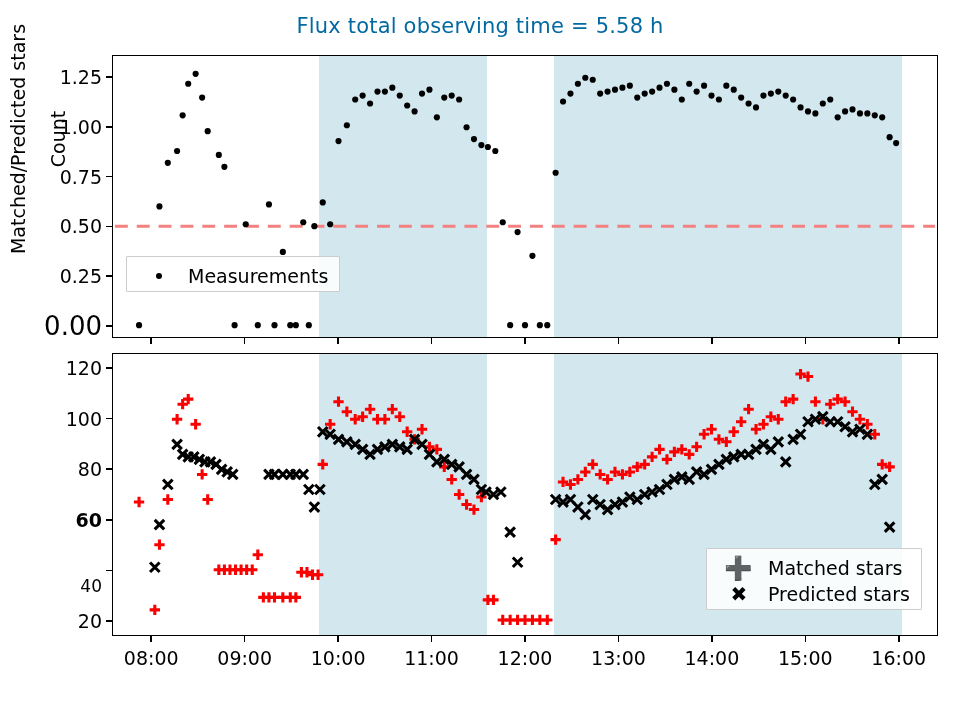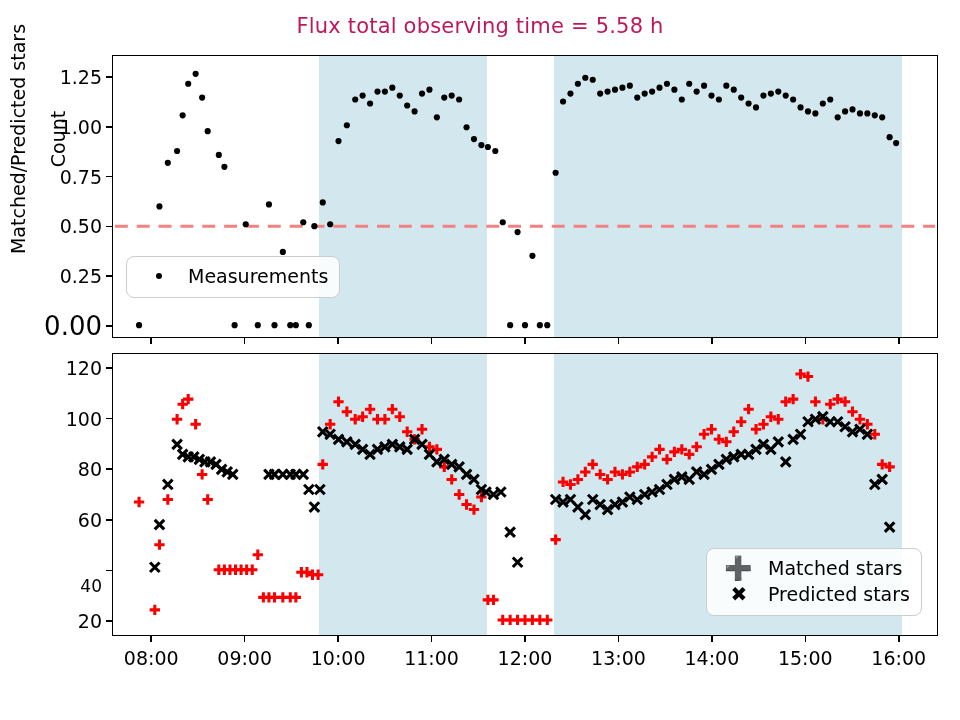--- a/index.html
+++ b/index.html
@@ -2,21 +2,21 @@
 <html><head>
 <meta charset="utf-8">
 <style>
   html,body{margin:0;padding:0;background:#ffffff;}
   body{width:960px;height:720px;font-family:"DejaVu Sans",sans-serif;color:#000;}
   #figure{position:relative;width:960px;height:720px;background:#fff;overflow:hidden;}
 
   
   #fig-title{
     position:absolute;left:0;top:14px;width:960px;text-align:center;
-    font-size:21px;letter-spacing:.2px;color:#be185d;
+    font-size:21px;letter-spacing:.2px;color:#0369a1;
   }
 
   
   .axes{position:absolute;box-sizing:border-box;border:1.6px solid #000;background:transparent;overflow:hidden;}
   #axes-top{left:112px;top:55px;width:826px;height:283px;}
   #axes-bottom{left:112px;top:353px;width:826px;height:283px;}
 
   .shade{position:absolute;top:0;bottom:0;background:#d3e7ef;}
 
   .layer{position:absolute;left:0;top:0;width:100%;height:100%;}
@@ -29,22 +29,22 @@
   }
   #ylabel-top{left:-152px;top:128px;width:340px;text-align:center;}
   #ylabel-bottom{left:-112px;top:128px;width:340px;text-align:center;}
   #xlabel-bottom{
     position:absolute;left:112px;top:678px;width:826px;text-align:center;font-size:19px;
   }
 
   
   .legend{
     position:absolute;box-sizing:border-box;
-    background:rgba(255,255,255,.86);border:1px solid #ccc;border-radius:8px;
-    padding:6px 11px 8px 9px;
+    background:rgba(255,255,255,.86);border:1px solid #ccc;border-radius:1px;
+    padding:6px 11px 2px 9px;
   }
   .legend-row{display:flex;align-items:center;height:26px;}
   .legend-key{width:46px;display:flex;align-items:center;justify-content:center;flex:none;}
   .legend-txt{font-size:19px;white-space:nowrap;padding-left:6px;}
 
   #legend-top{left:126px;top:256px;}
   #legend-bottom{left:706px;top:548px;}
 
   .key-dot{width:6px;height:6px;border-radius:50%;background:#000;}
   .key-dash{width:38px;height:0;border-top:3px dashed #f2817f;}
@@ -407,21 +407,21 @@
         </g>
       </svg>
   </div>
   <div id="ylabel-bottom" class="axis-name-y">Count</div>
   <div id="ticks-bottom">
       <div style="position: absolute; width: 6px; height: 1.6px; background: rgb(0, 0, 0); left: 106px; top: 620.039px;"></div>
       <div style="position: absolute; font-size: 19px; white-space: nowrap; text-align: right; transform: translateY(-50%); right: 858px; top: 620.839px;">20</div>
       <div style="position: absolute; width: 6px; height: 1.6px; background: rgb(0, 0, 0); left: 106px; top: 569.504px;"></div>
       <div style="position: absolute; font-size: 17px; white-space: nowrap; text-align: center; transform: translateY(-50%); right: 858px; top: 570.304px; margin-top: 16px;">40</div>
       <div style="position: absolute; width: 6px; height: 1.6px; background: rgb(0, 0, 0); left: 106px; top: 518.968px;"></div>
-      <div style="position: absolute; font-size: 19px; white-space: nowrap; text-align: right; transform: translateY(-50%); right: 858px; top: 519.768px;">60</div>
+      <div style="position: absolute; font-size: 19px; white-space: nowrap; text-align: right; transform: translateY(-50%); right: 858px; top: 519.768px; font-weight: bold;">60</div>
       <div style="position: absolute; width: 6px; height: 1.6px; background: rgb(0, 0, 0); left: 106px; top: 468.432px;"></div>
       <div style="position: absolute; font-size: 19px; white-space: nowrap; text-align: right; transform: translateY(-50%); right: 858px; top: 469.232px;">80</div>
       <div style="position: absolute; width: 6px; height: 1.6px; background: rgb(0, 0, 0); left: 106px; top: 417.896px;"></div>
       <div style="position: absolute; font-size: 19px; white-space: nowrap; text-align: right; transform: translateY(-50%); right: 858px; top: 418.696px;">100</div>
       <div style="position: absolute; width: 6px; height: 1.6px; background: rgb(0, 0, 0); left: 106px; top: 367.361px;"></div>
       <div style="position: absolute; font-size: 19px; white-space: nowrap; text-align: right; transform: translateY(-50%); right: 858px; top: 368.161px;">120</div>
     </div>
   <div id="xticks-bottom">
       <div style="position: absolute; width: 1.6px; height: 6px; background: rgb(0, 0, 0); left: 150.444px; top: 338px;"></div>
       <div style="position: absolute; width: 1.6px; height: 6px; background: rgb(0, 0, 0); left: 150.444px; top: 636px;"></div>

